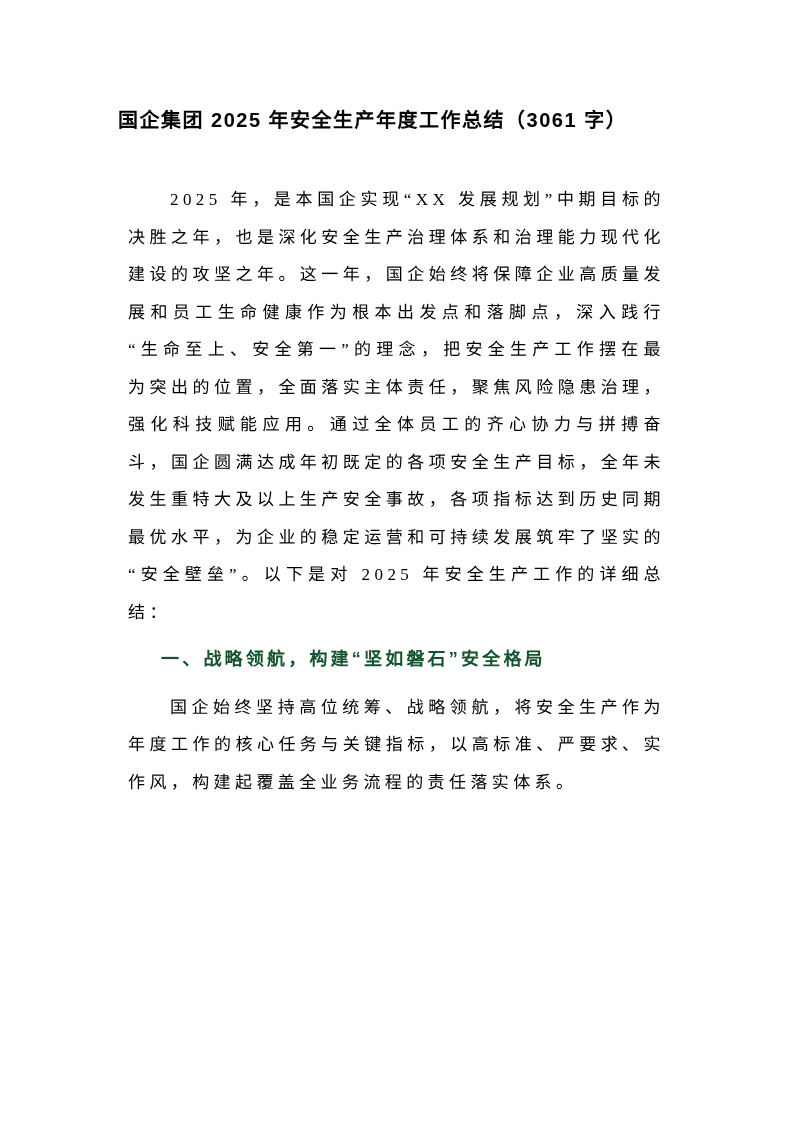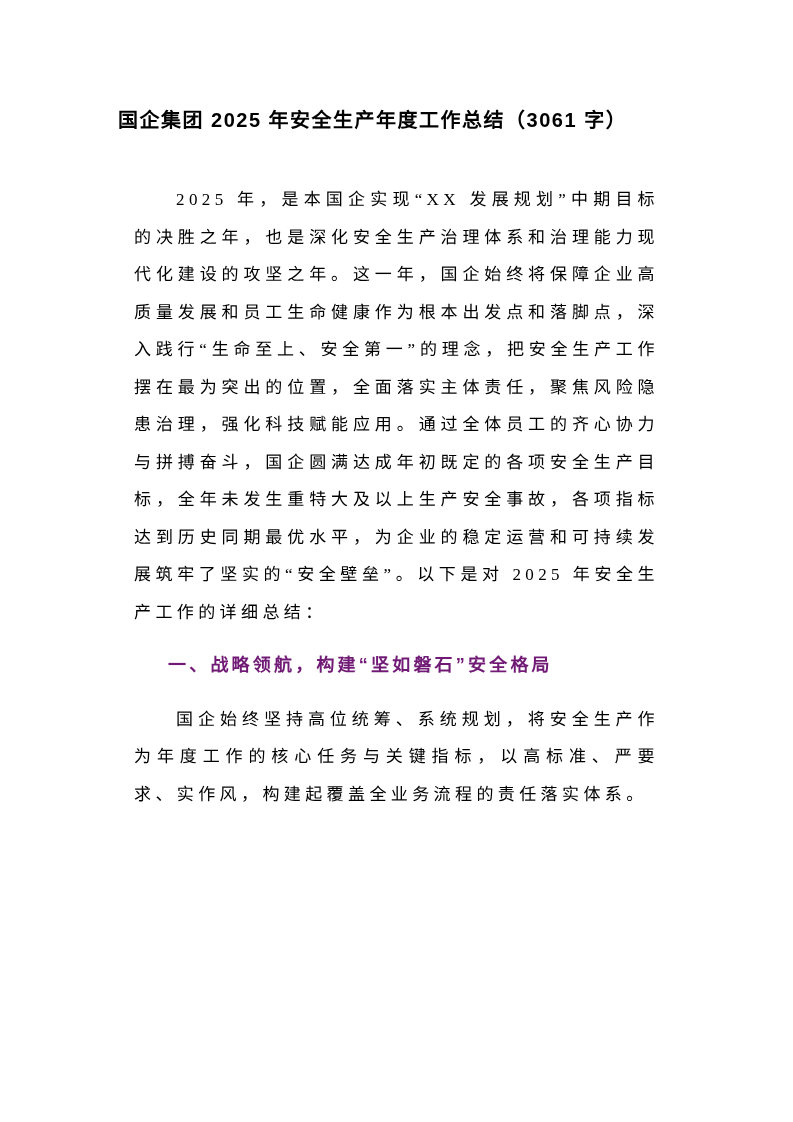--- a/index.html
+++ b/index.html
@@ -30,41 +30,41 @@
   }
   .doc-body {
     font-family: "Liberation Serif", "DejaVu Serif", serif;
     font-size: 17px;
     line-height: 37.5px;
     letter-spacing: 4.4px;
     color: #000000;
     text-align: justify;
   }
   .para {
-    margin: 16px;
+    margin: 10px;
     text-indent: 42px;
   }
   .heading {
-    margin: 8px;
+    margin: 1px;
     font-family: "Liberation Sans", "DejaVu Sans", sans-serif;
     font-weight: bold;
     font-size: 18px;
     line-height: 37.5px;
     letter-spacing: 3.2px;
     text-indent: 42px;
-    color: #701a75;
+    color: #14532d;
   }
 </style>
 </head>
 <body>
 
 <div class="page">
   <h1 class="doc-title">国企集团 2025 年安全生产年度工作总结（3061 字）</h1>
 
   <div class="doc-body">
     <p class="para">2025 年，是本国企实现“XX 发展规划”中期目标的决胜之年，也是深化安全生产治理体系和治理能力现代化建设的攻坚之年。这一年，国企始终将保障企业高质量发展和员工生命健康作为根本出发点和落脚点，深入践行“生命至上、安全第一”的理念，把安全生产工作摆在最为突出的位置，全面落实主体责任，聚焦风险隐患治理，强化科技赋能应用。通过全体员工的齐心协力与拼搏奋斗，国企圆满达成年初既定的各项安全生产目标，全年未发生重特大及以上生产安全事故，各项指标达到历史同期最优水平，为企业的稳定运营和可持续发展筑牢了坚实的“安全壁垒”。以下是对 2025 年安全生产工作的详细总结：</p>
 
     <h2 class="heading">一、战略领航，构建“坚如磐石”安全格局</h2>
 
-    <p class="para">国企始终坚持高位统筹、系统规划，将安全生产作为年度工作的核心任务与关键指标，以高标准、严要求、实作风，构建起覆盖全业务流程的责任落实体系。</p>
+    <p class="para">国企始终坚持高位统筹、战略领航，将安全生产作为年度工作的核心任务与关键指标，以高标准、严要求、实作风，构建起覆盖全业务流程的责任落实体系。</p>
 
   </div>
 </div>
 
 </body></html>

